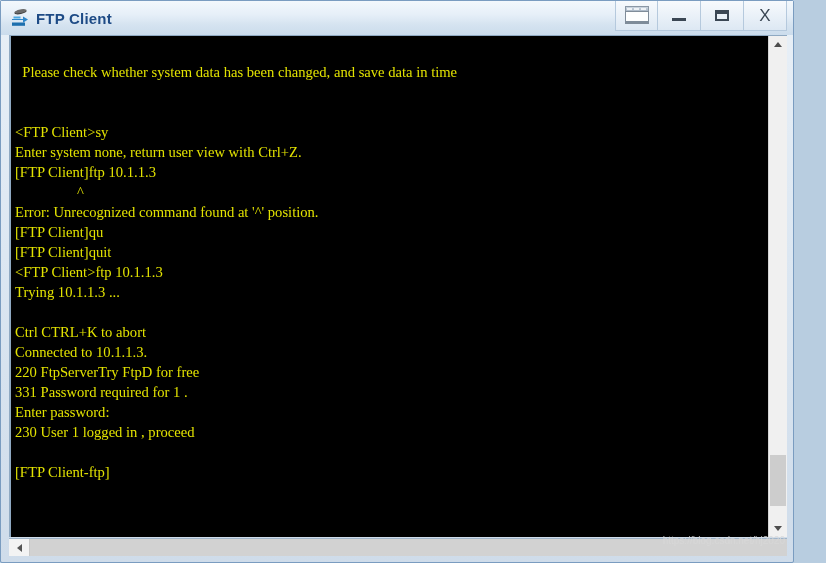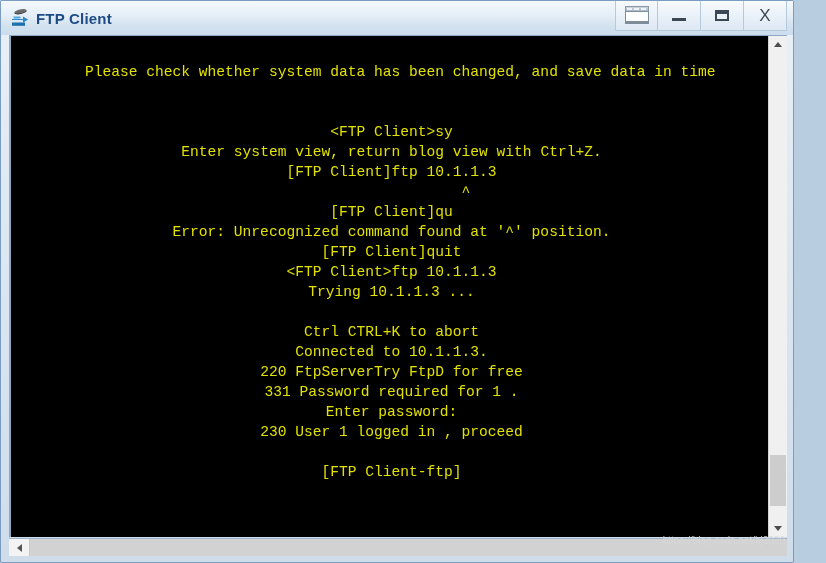--- a/index.html
+++ b/index.html
@@ -131,26 +131,25 @@
   #console {
     flex: 1 1 auto;
     background: #000000;
     overflow: hidden;
     position: relative;
     padding: 6px 0 0 4px;
     box-sizing: border-box;
   }
   .line {
     color: #e2e200;
-    font-family: Liberation Mono, monospace;
+    font-family: Liberation Serif, serif;
     font-size: 14.6px;
     line-height: 20px;
     white-space: pre;
     letter-spacing: 0px;
-    text-align: center;
   }
 
   
   #vscroll {
     flex: 0 0 18px;
     width: 18px;
     background: #f0f0f0;
     border-left: 1px solid #d4d4d4;
     position: relative;
     display: flex;
@@ -265,25 +264,25 @@
 
     <div id="console-wrap">
 
       <div id="console" style="color: rgb(226, 226, 0); background: rgb(0, 0, 0);">
 
       <div class="line">&nbsp;</div>
           <div class="line">  Please check whether system data has been changed, and save data in time</div>
           <div class="line">&nbsp;</div>
           <div class="line">&nbsp;</div>
           <div class="line">&lt;FTP Client&gt;sy</div>
-          <div class="line">Enter system view, return blog view with Ctrl+Z.</div>
+          <div class="line">Enter system none, return user view with Ctrl+Z.</div>
           <div class="line">[FTP Client]ftp 10.1.1.3</div>
           <div class="line">                 ^</div>
+          <div class="line">Error: Unrecognized command found at '^' position.</div>
           <div class="line">[FTP Client]qu</div>
-          <div class="line">Error: Unrecognized command found at '^' position.</div>
           <div class="line">[FTP Client]quit</div>
           <div class="line">&lt;FTP Client&gt;ftp 10.1.1.3</div>
           <div class="line">Trying 10.1.1.3 ...</div>
           <div class="line">&nbsp;</div>
           <div class="line">Ctrl CTRL+K to abort</div>
           <div class="line">Connected to 10.1.1.3.</div>
           <div class="line">220 FtpServerTry FtpD for free</div>
           <div class="line">331 Password required for 1 .</div>
           <div class="line">Enter password:</div>
           <div class="line">230 User 1 logged in , proceed</div>

